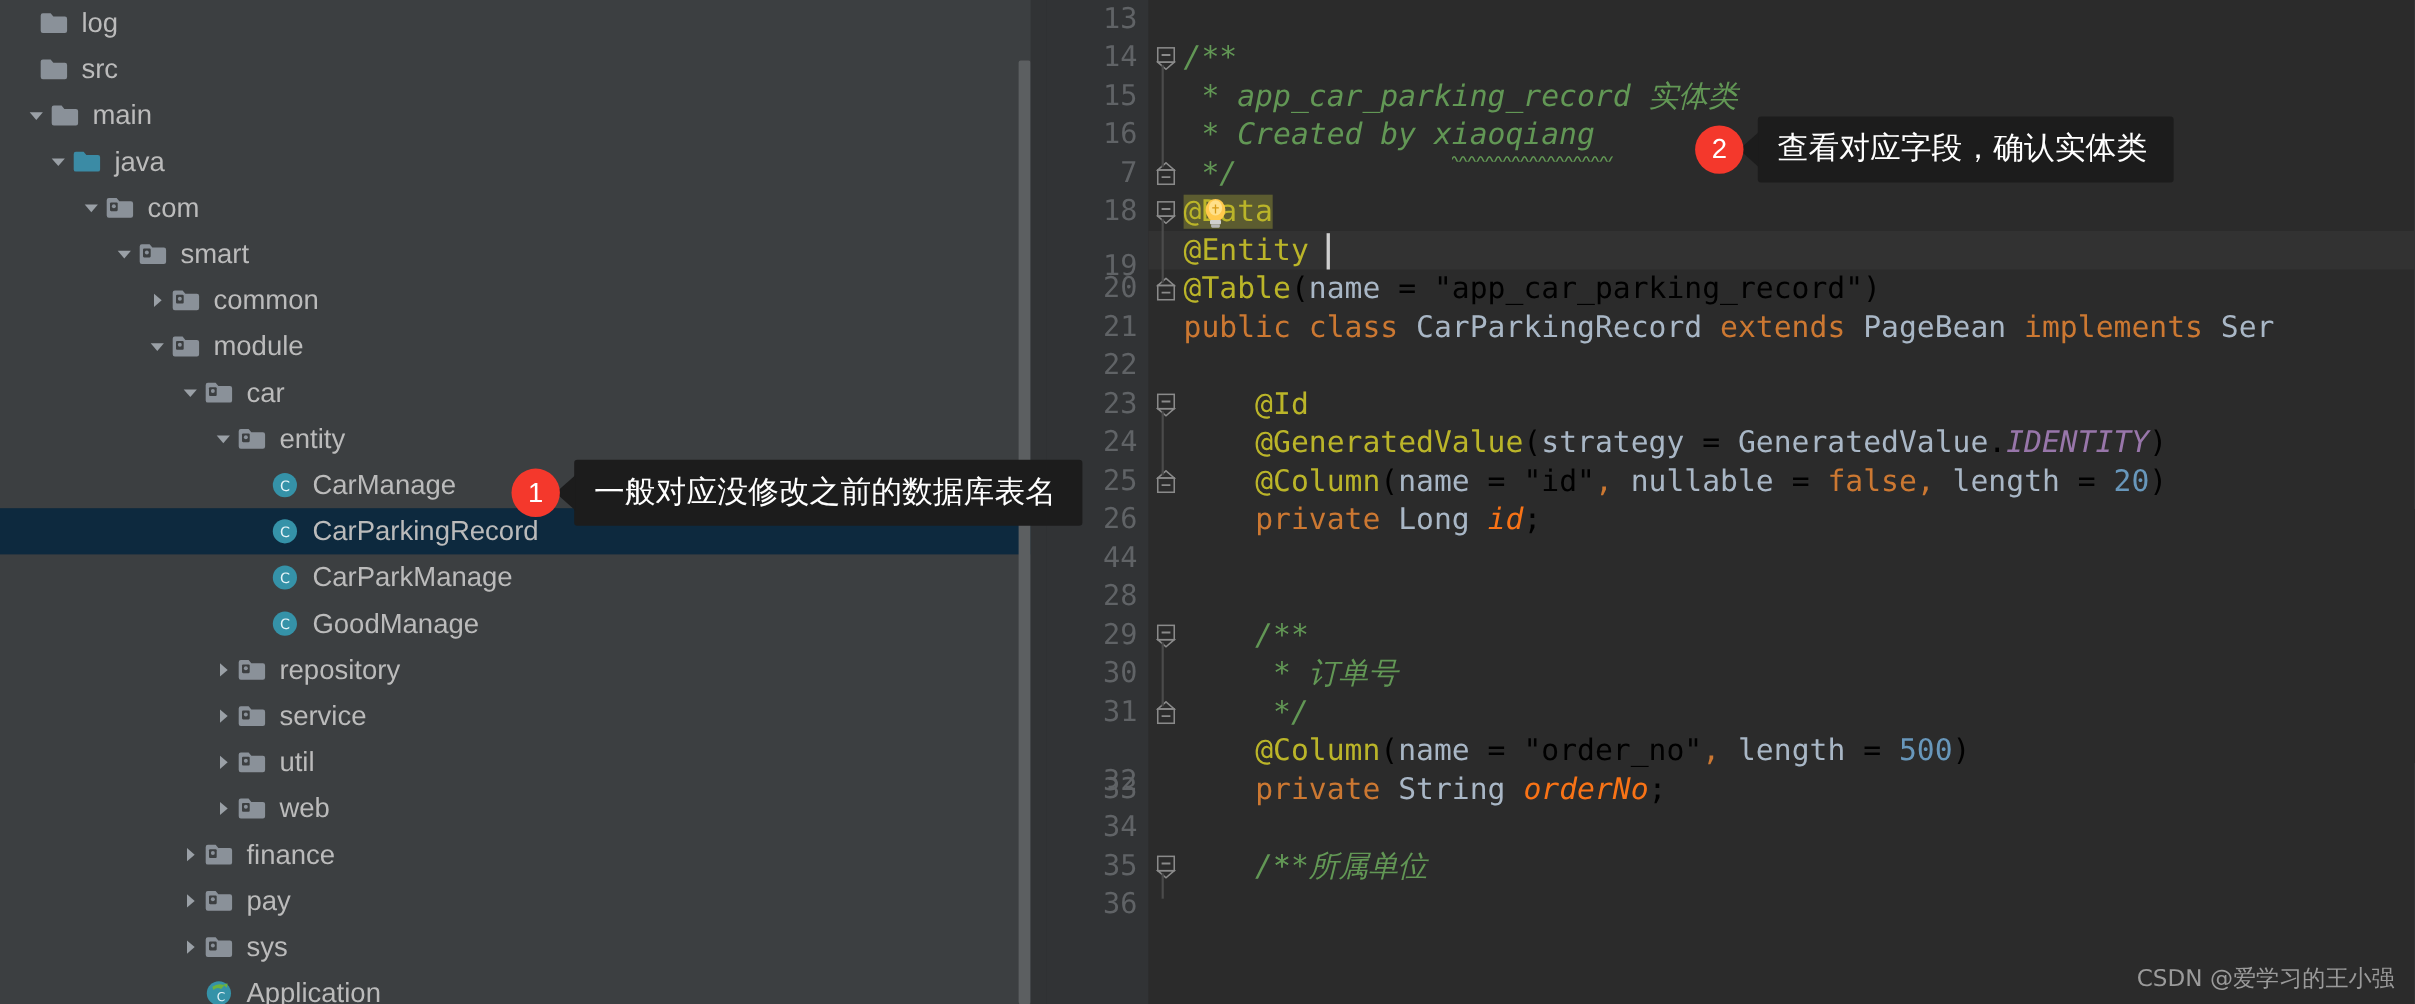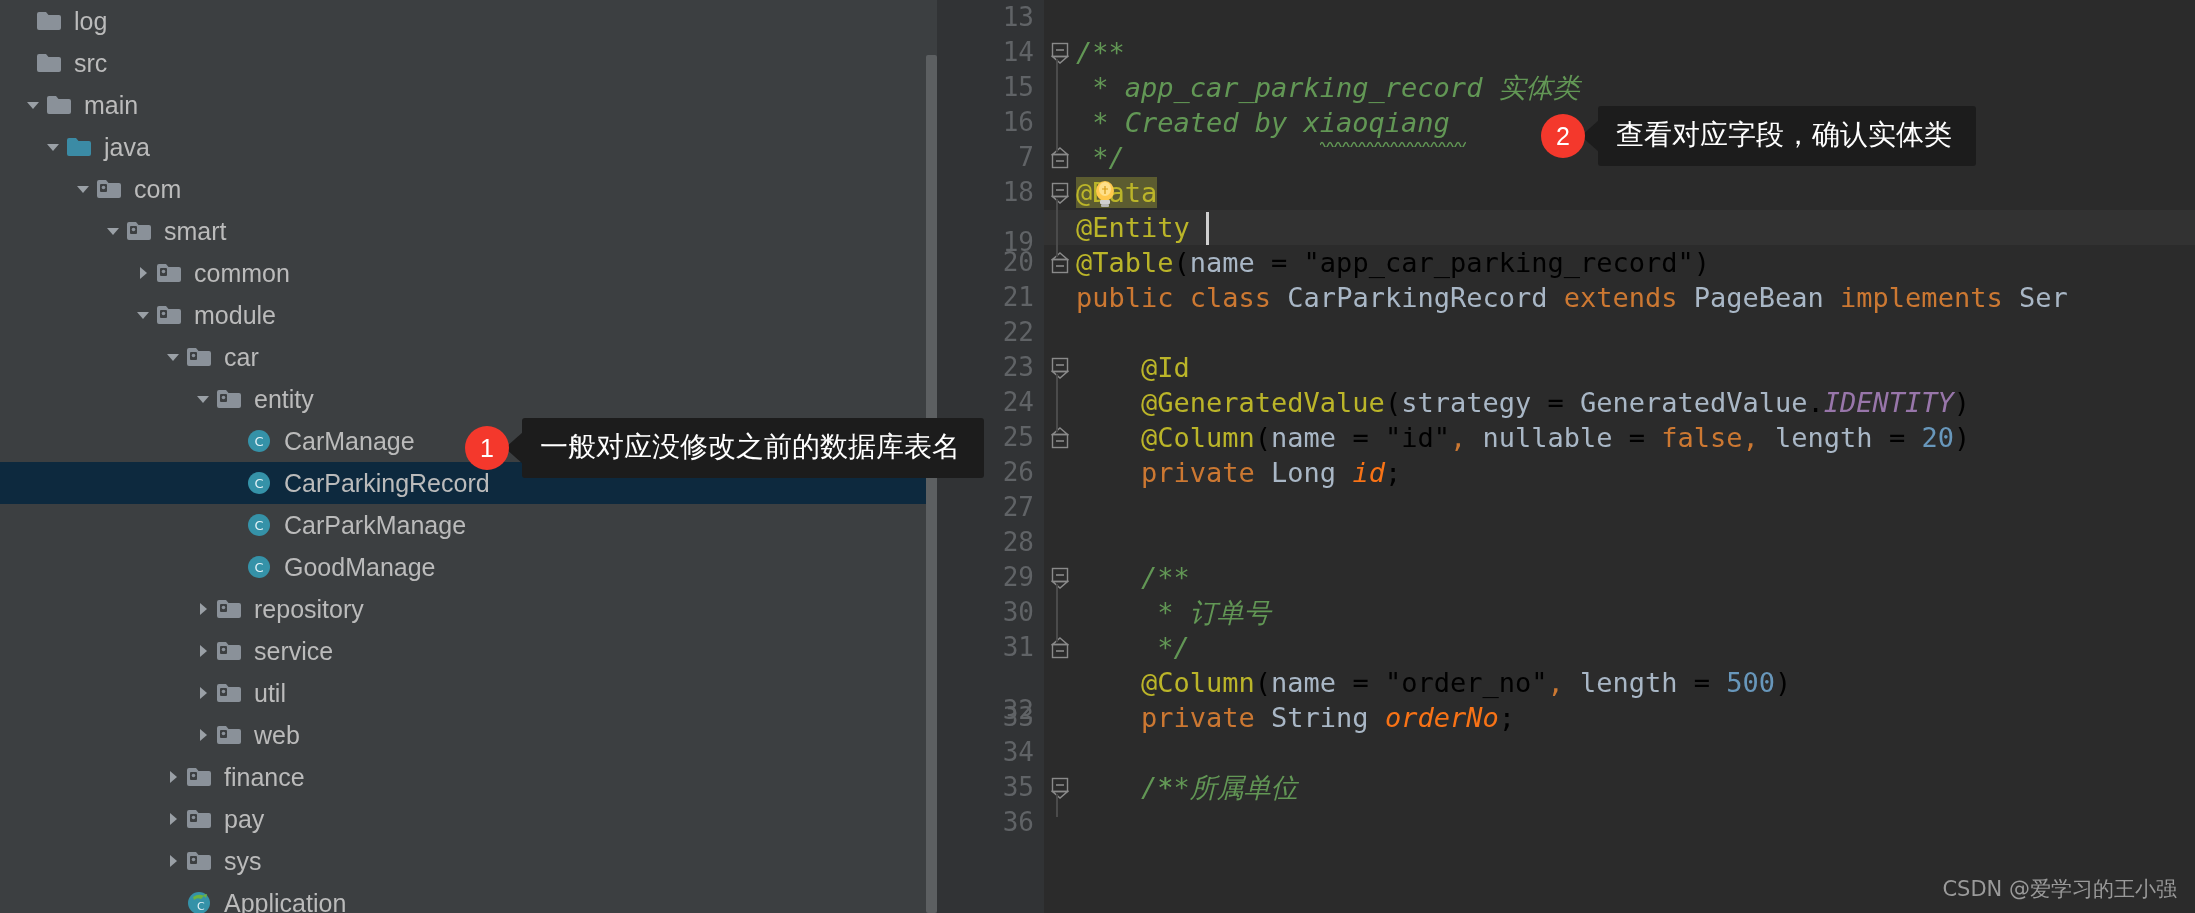--- a/index.html
+++ b/index.html
@@ -487,21 +487,21 @@
         <div class="ln" style="top: 140px;">7</div>
         <div class="ln" style="top: 175px;">18</div>
         <div class="ln" style="top: 225px;">19</div>
         <div class="ln" style="top: 245px;">20</div>
         <div class="ln" style="top: 280px;">21</div>
         <div class="ln" style="top: 315px;">22</div>
         <div class="ln" style="top: 350px;">23</div>
         <div class="ln" style="top: 385px;">24</div>
         <div class="ln" style="top: 420px;">25</div>
         <div class="ln" style="top: 455px;">26</div>
-        <div class="ln" style="top: 490px;">27</div>
+        <div class="ln" style="top: 490px;">44</div>
         <div class="ln" style="top: 525px;">28</div>
         <div class="ln" style="top: 560px;">29</div>
         <div class="ln" style="top: 595px;">30</div>
         <div class="ln" style="top: 630px;">31</div>
         <div class="ln" style="top: 665px; margin-top: 28px;">32</div>
         <div class="ln" style="top: 700px;">33</div>
         <div class="ln" style="top: 735px;">34</div>
         <div class="ln" style="top: 770px;">35</div>
         <div class="ln" style="top: 805px;">36</div>
       </div>

